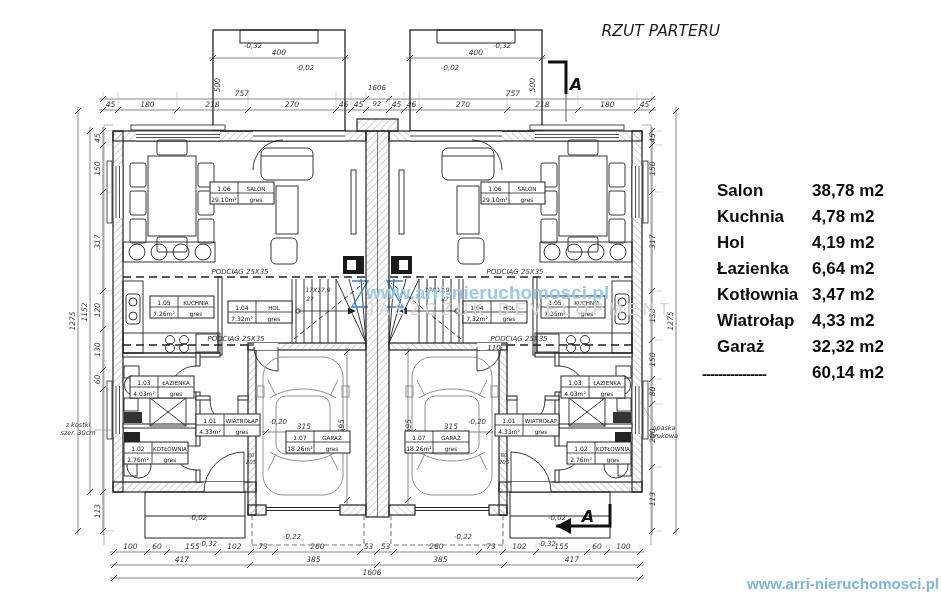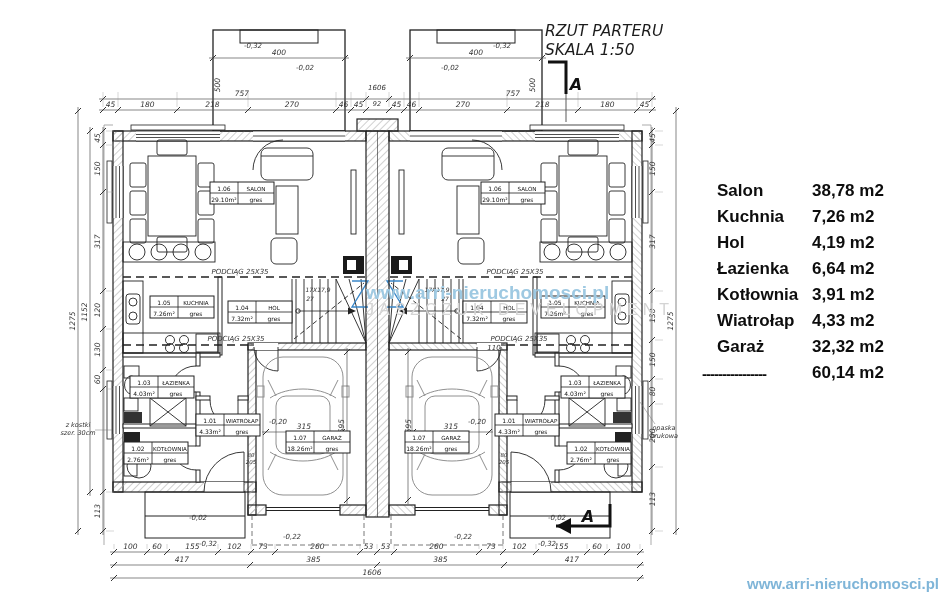--- a/index.html
+++ b/index.html
@@ -1,20 +1,20 @@
 <!DOCTYPE html>
 <html style="--line: #222222; --wmblue: #9ec9e2; --wmgray: #d4d4d4; --mblue: #3a87c8; --cornerblue: #7fb5d8;"><head>
 <meta charset="utf-8">
 <style>
   :root{ --line:#222; --wmblue:#9ec9e2; --wmgray:#d4d4d4; --mblue:#3a87c8; --cornerblue:#7fb5d8; }
   html,body{margin:0;padding:0;background:#fff;}
   .stage{position:relative;width:941px;height:609px;background:#fff;overflow:hidden;
          font-family:"DejaVu Sans",sans-serif;}
   .stage svg{position:absolute;left:0;top:0;font-family:"DejaVu Sans",sans-serif;}
-  .title{position:absolute;left:545px;top:22px;width:175px;text-align:left;
+  .title{position:absolute;left:545px;top:22px;width:175px;text-align:right;
          font-style:italic;font-size:15.5px;line-height:19px;color:#1c1c1c;}
   .legend{position:absolute;left:702px;top:178px;width:210px;
           font-family:"Liberation Sans",sans-serif;font-weight:bold;font-size:17px;color:#0d0d0d;}
   .legend .row{display:flex;height:26px;align-items:center;}
   .legend .n{padding-left:15px;width:95px;}
   .legend .row.total .sep{width:110px;padding-left:0;letter-spacing:-1px;font-size:15px;}
   .wm-center{position:absolute;left:366px;top:282px;font-family:"Liberation Sans",sans-serif;pointer-events:none;}
   .wm-center .l1{font-size:19px;font-weight:bold;color:var(--wmblue);}
   .wm-center .l2{font-size:16px;color:var(--wmgray);letter-spacing:5px;margin-top:-3px;}
   .wm-corner{position:absolute;left:747px;top:575px;font-family:"Liberation Sans",sans-serif;
@@ -541,43 +541,42 @@
           <text x="419" y="439.5" text-anchor="middle" font-size="6" fill="#111">1.07</text>
           <text x="451" y="439.5" text-anchor="middle" font-size="5.6" fill="#111">GARAŻ</text>
           <text x="419" y="450.5" text-anchor="middle" font-size="6" fill="#111">18.26m²</text>
           <text x="451" y="450.5" text-anchor="middle" font-size="6" fill="#111">gres</text>
         </g>
       </g>
 </svg>
 
 <div class="title">
   <div>RZUT PARTERU</div>
-  <div>SKALA 1:50</div>
 </div>
 
 <div class="legend">
       <div class="row">
         <span class="n">Salon</span>
         <span class="a">38,78 m2</span>
       </div>
       <div class="row">
         <span class="n">Kuchnia</span>
-        <span class="a">7,26 m2</span>
+        <span class="a">4,78 m2</span>
       </div>
       <div class="row">
         <span class="n">Hol</span>
         <span class="a">4,19 m2</span>
       </div>
       <div class="row">
         <span class="n">Łazienka</span>
         <span class="a">6,64 m2</span>
       </div>
       <div class="row">
         <span class="n">Kotłownia</span>
-        <span class="a">3,91 m2</span>
+        <span class="a">3,47 m2</span>
       </div>
       <div class="row">
         <span class="n">Wiatrołap</span>
         <span class="a">4,33 m2</span>
       </div>
       <div class="row">
         <span class="n">Garaż</span>
         <span class="a">32,32 m2</span>
       </div>
       <div class="row total">

